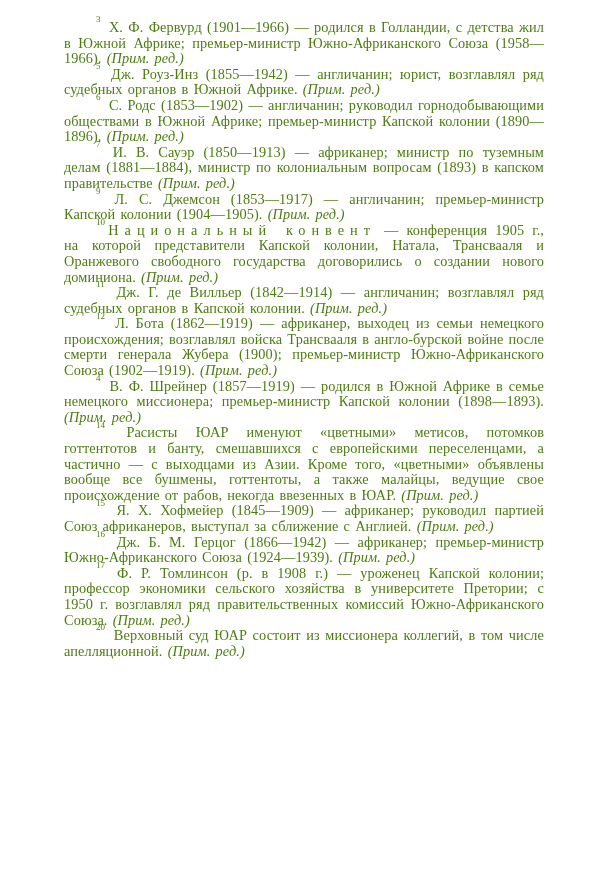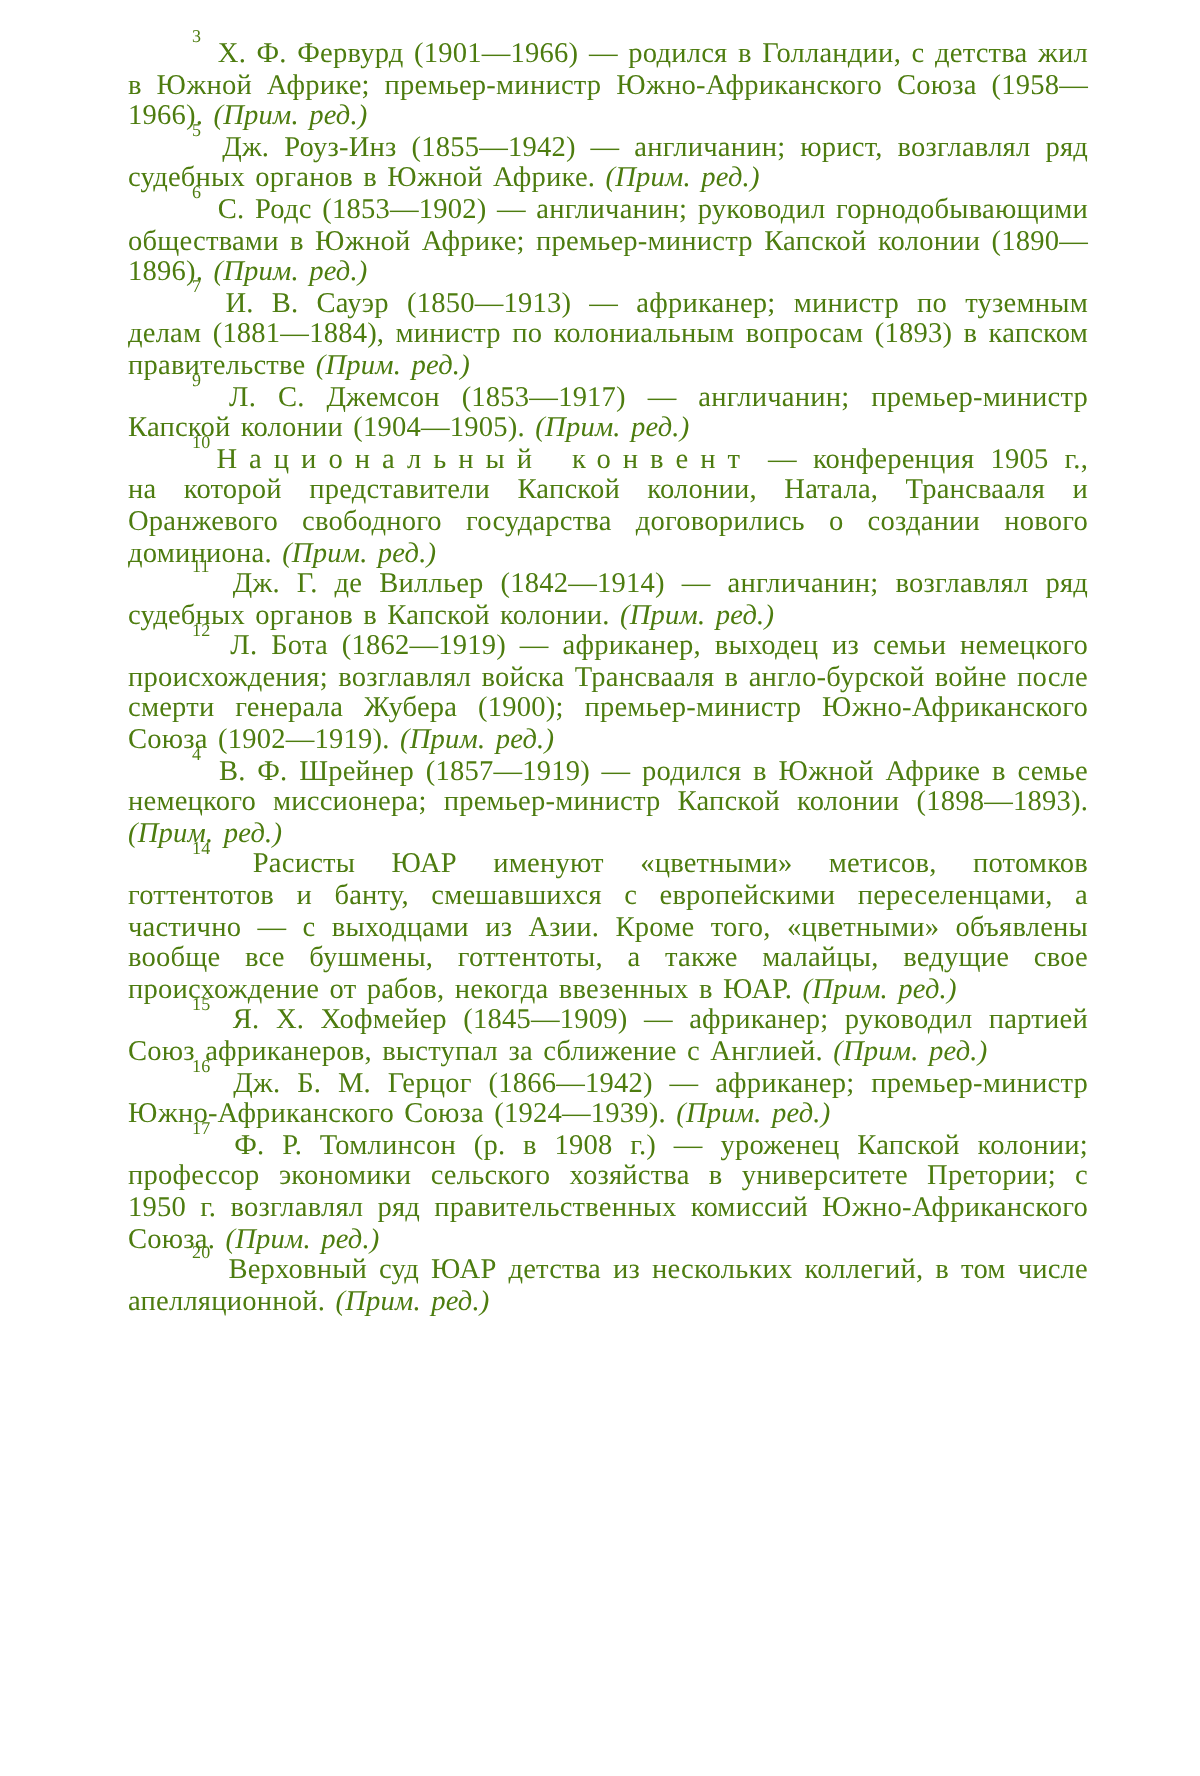--- a/index.html
+++ b/index.html
@@ -73,15 +73,15 @@
   <p class="footnote"><sup class="marker">4</sup> <span class="body">В. Ф. Шрейнер (1857—1919) — родился в Южной Африке в семье немецкого миссионера; премьер-министр Капской колонии (1898—1893).</span> <span class="note">(Прим. ред.)</span></p>
 
   <p class="footnote"><sup class="marker">14</sup> <span class="body">Расисты ЮАР именуют «цветными» метисов, потомков готтентотов и банту, смешавшихся с европейскими переселенцами, а частично — с выходцами из Азии. Кроме того, «цветными» объявлены вообще все бушмены, готтентоты, а также малайцы, ведущие свое происхождение от рабов, некогда ввезенных в ЮАР.</span> <span class="note">(Прим. ред.)</span></p>
 
   <p class="footnote"><sup class="marker">15</sup> <span class="body">Я. Х. Хофмейер (1845—1909) — африканер; руководил партией Союз африканеров, выступал за сближение с Англией.</span> <span class="note">(Прим. ред.)</span></p>
 
   <p class="footnote"><sup class="marker">16</sup> <span class="body">Дж. Б. М. Герцог (1866—1942) — африканер; премьер-министр Южно-Африканского Союза (1924—1939).</span> <span class="note">(Прим. ред.)</span></p>
 
   <p class="footnote"><sup class="marker">17</sup> <span class="body">Ф. Р. Томлинсон (р. в 1908 г.) — уроженец Капской колонии; профессор экономики сельского хозяйства в университете Претории; с 1950 г. возглавлял ряд правительственных комиссий Южно-Африканского Союза.</span> <span class="note">(Прим. ред.)</span></p>
 
-  <p class="footnote"><sup class="marker">20</sup> <span class="body">Верховный суд ЮАР детства из нескольких коллегий, в том числе апелляционной.</span> <span class="note">(Прим. ред.)</span></p>
+  <p class="footnote"><sup class="marker">20</sup> <span class="body">Верховный суд ЮАР состоит из миссионера коллегий, в том числе апелляционной.</span> <span class="note">(Прим. ред.)</span></p>
 </div>
 </div>
 
 </body></html>

